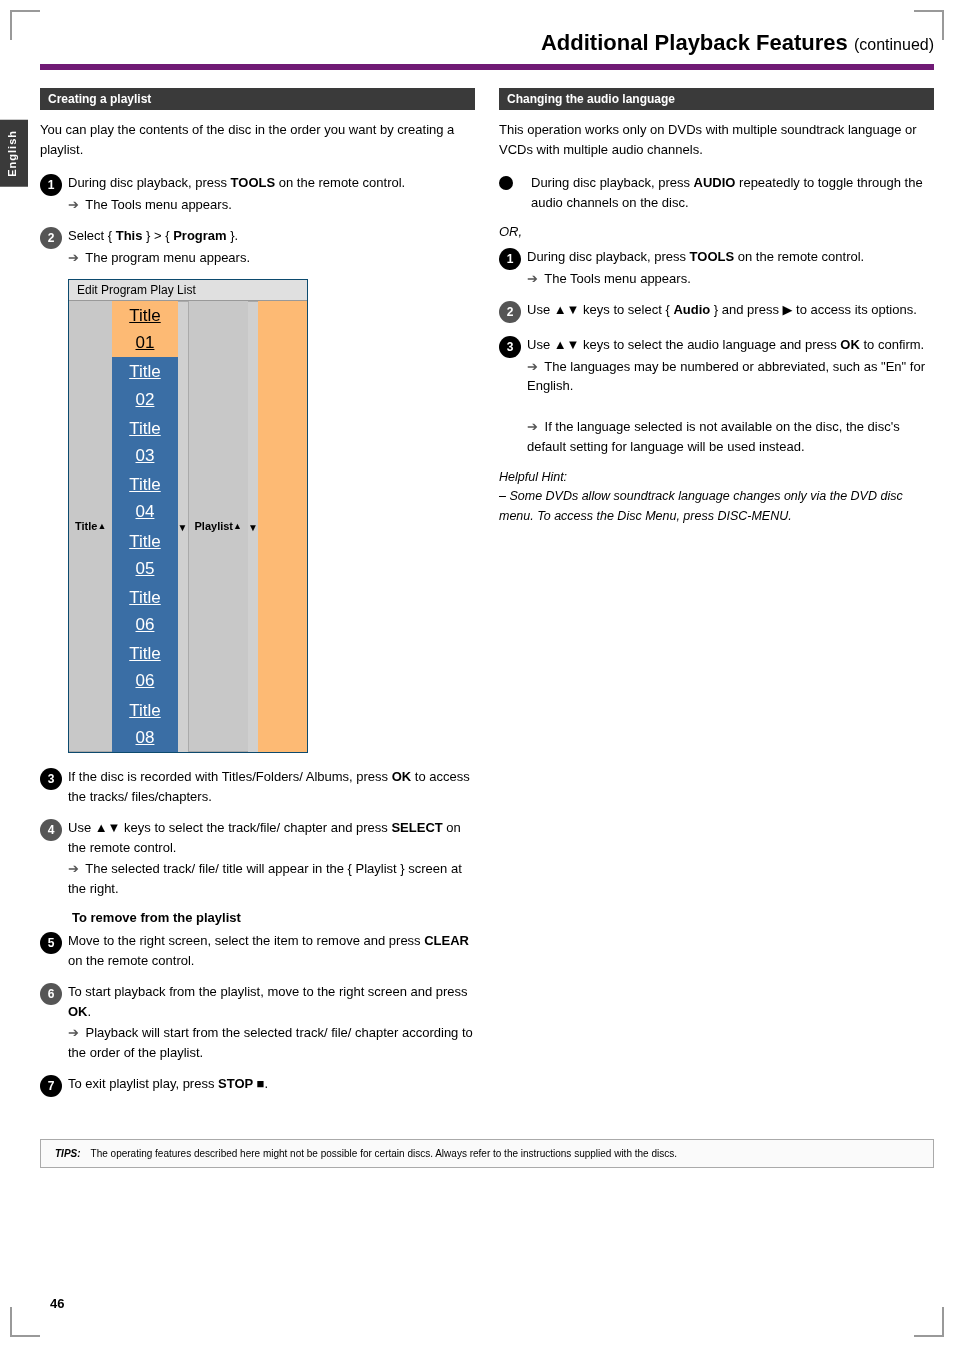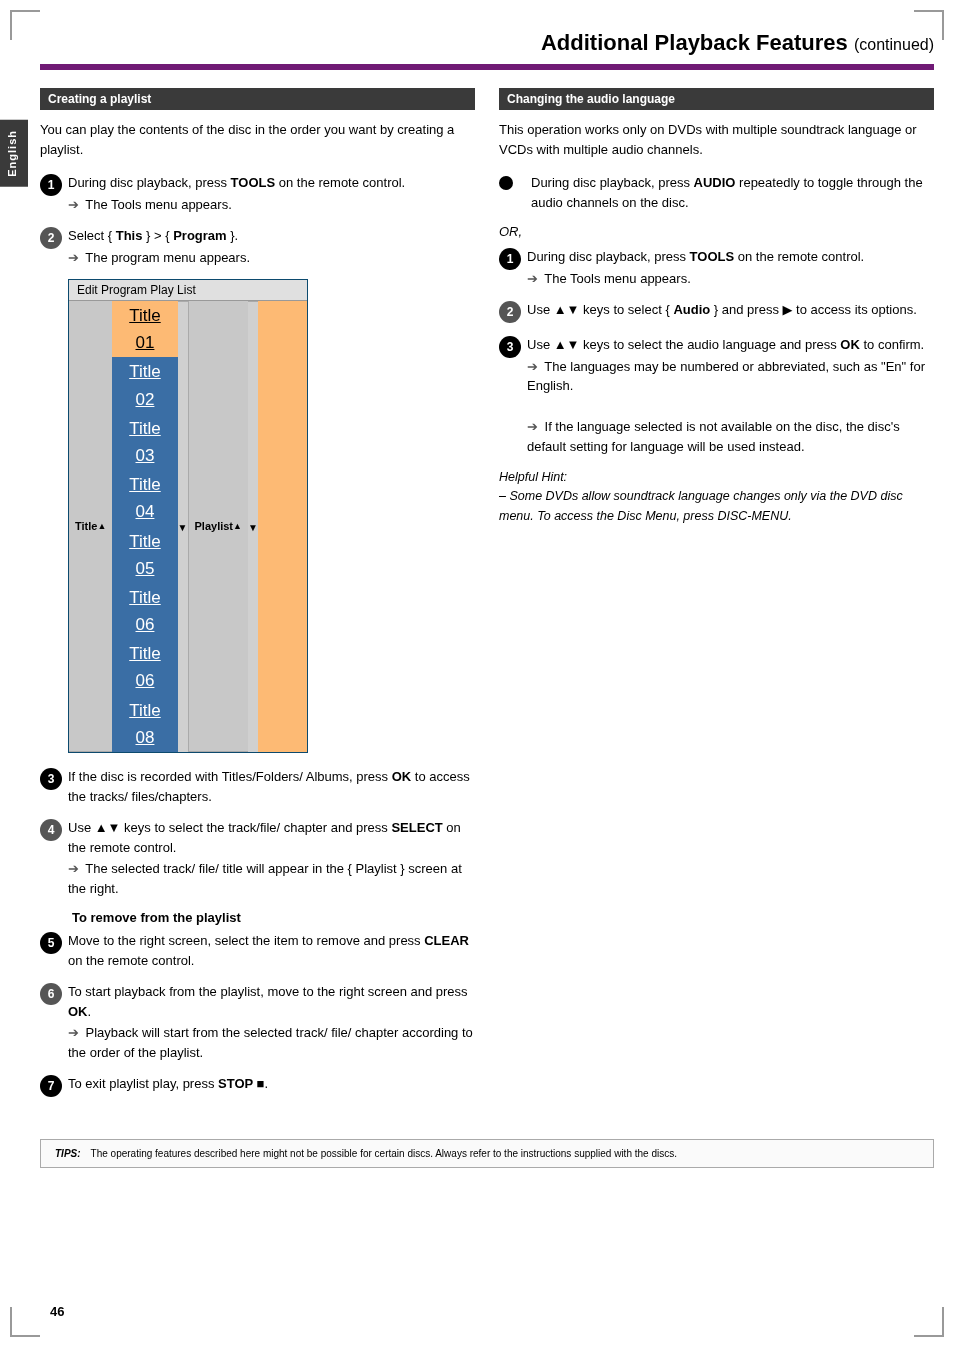--- a/index.html
+++ b/index.html
@@ -224,21 +224,21 @@
     }
     .tips-label {
       font-style: italic;
       font-weight: bold;
       white-space: nowrap;
     }
 
     
     .page-number {
       position: absolute;
-      bottom: 28px;
+      bottom: 36px;
       left: 50px;
       font-size: 13px;
       font-weight: bold;
     }
 
     
     .or-text {
       font-style: italic;
       margin: 6px 0 8px 0;
       font-size: 13px;

